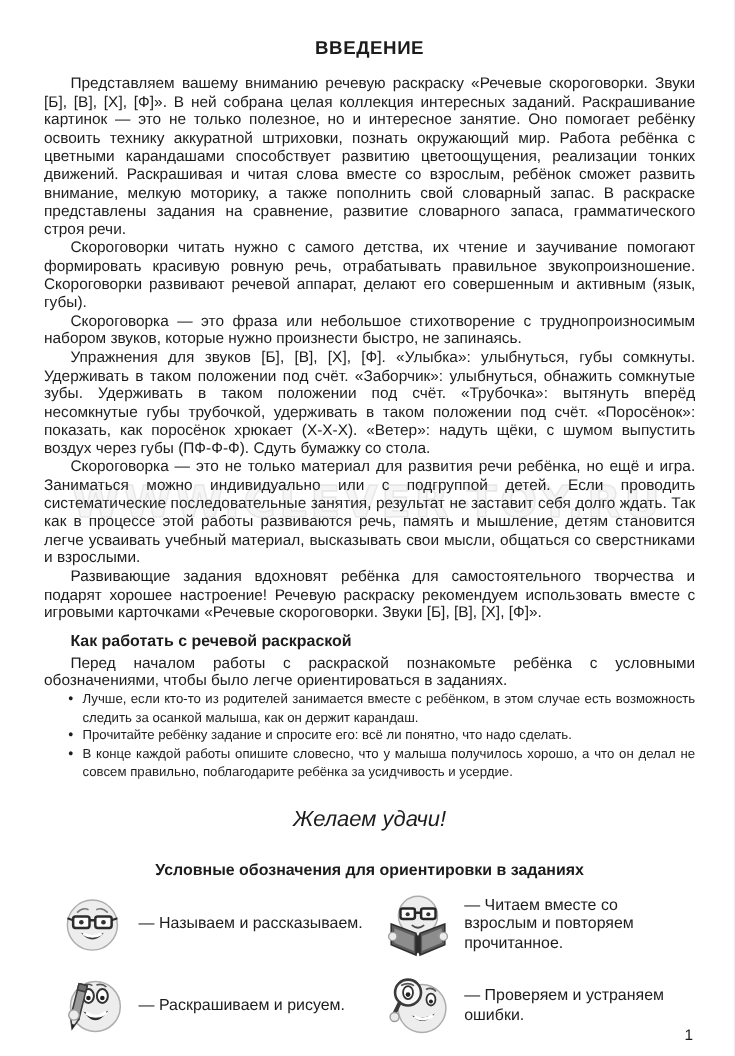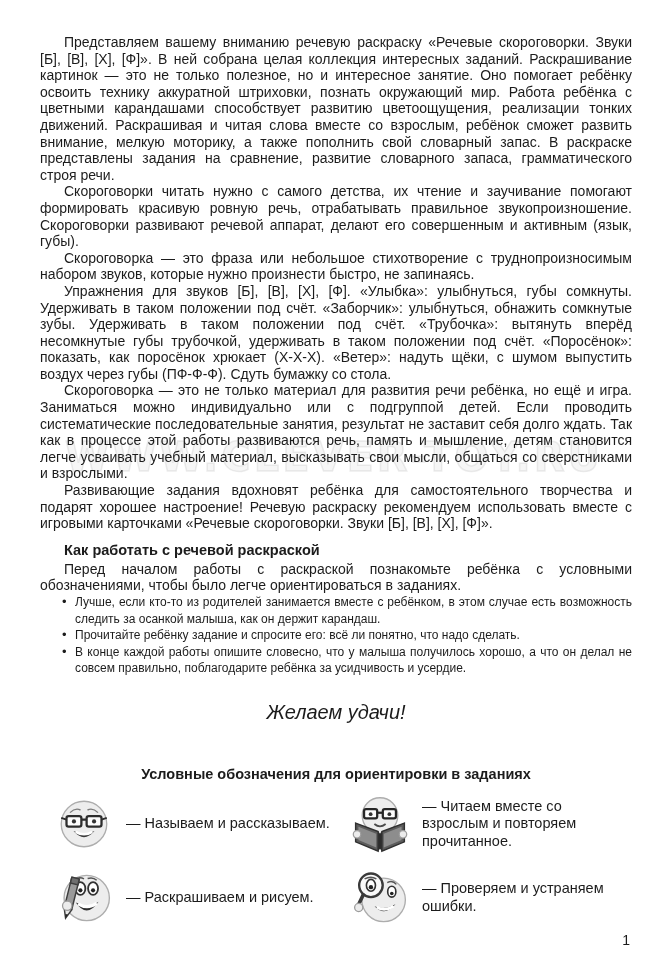--- a/index.html
+++ b/index.html
@@ -33,21 +33,21 @@
   }
   ul.bullets li::before {
     content:"\2022"; position:absolute; left:0; top:0; font-size:13px; color:#1c1c1c;
   }
   .wish {
     text-align:center; font-style:italic; font-size:20px;
     margin-top:24px;
   }
   .legend-heading {
     text-align:center; font-weight:bold; font-size:14.5px;
-    margin-top:42px;
+    margin-top:26px;
   }
   .legend-grid {
     display:grid; grid-template-columns:296px 1fr;
     row-gap:14px; margin-top:12px; padding-left:14px;
   }
   .legend-item { display:flex; align-items:center; gap:12px; }
   .legend-label { font-size:14.5px; line-height:17.5px; max-width:226px; }
   .legend-icon { flex:0 0 auto; width:60px; height:60px; display:flex; align-items:center; justify-content:center; }
   .page-num { position:absolute; right:38px; bottom:12px; font-size:14px; }
   .watermark {
@@ -61,20 +61,21 @@
 </style>
 </head>
 <body>
 
 <div class="page">
 
   <div class="watermark">WWW.CLEVER-TOY.RU</div>
 
   <div class="content">
 
+    <h1 class="doc-title">ВВЕДЕНИЕ</h1>
 
     <p class="body">Представляем вашему вниманию речевую раскраску «Речевые скороговорки. Звуки [Б], [В], [Х], [Ф]». В ней собрана целая коллекция интересных заданий. Раскрашивание картинок — это не только полезное, но и интересное занятие. Оно помогает ребёнку освоить технику аккуратной штриховки, познать окружающий мир. Работа ребёнка с цветными карандашами способствует развитию цветоощущения, реализации тонких движений. Раскрашивая и читая слова вместе со взрослым, ребёнок сможет развить внимание, мелкую моторику, а также пополнить свой словарный запас. В раскраске представлены задания на сравнение, развитие словарного запаса, грамматического строя речи.</p>
     <p class="body">Скороговорки читать нужно с самого детства, их чтение и заучивание помогают формировать красивую ровную речь, отрабатывать правильное звукопроизношение. Скороговорки развивают речевой аппарат, делают его совершенным и активным (язык, губы).</p>
     <p class="body">Скороговорка — это фраза или небольшое стихотворение с труднопроизносимым набором звуков, которые нужно произнести быстро, не запинаясь.</p>
     <p class="body">Упражнения для звуков [Б], [В], [Х], [Ф]. «Улыбка»: улыбнуться, губы сомкнуты. Удерживать в таком положении под счёт. «Заборчик»: улыбнуться, обнажить сомкнутые зубы. Удерживать в таком положении под счёт. «Трубочка»: вытянуть вперёд несомкнутые губы трубочкой, удерживать в таком положении под счёт. «Поросёнок»: показать, как поросёнок хрюкает (Х-Х-Х). «Ветер»: надуть щёки, с шумом выпустить воздух через губы (ПФ-Ф-Ф). Сдуть бумажку со стола.</p>
     <p class="body">Скороговорка — это не только материал для развития речи ребёнка, но ещё и игра. Заниматься можно индивидуально или с подгруппой детей. Если проводить систематические последовательные занятия, результат не заставит себя долго ждать. Так как в процессе этой работы развиваются речь, память и мышление, детям становится легче усваивать учебный материал, высказывать свои мысли, общаться со сверстниками и взрослыми.</p>
     <p class="body">Развивающие задания вдохновят ребёнка для самостоятельного творчества и подарят хорошее настроение! Речевую раскраску рекомендуем использовать вместе с игровыми карточками «Речевые скороговорки. Звуки [Б], [В], [Х], [Ф]».</p>
 
     <h2 class="subheading">Как работать с речевой раскраской</h2>
     <p class="body">Перед началом работы с раскраской познакомьте ребёнка с условными обозначениями, чтобы было легче ориентироваться в заданиях.</p>

